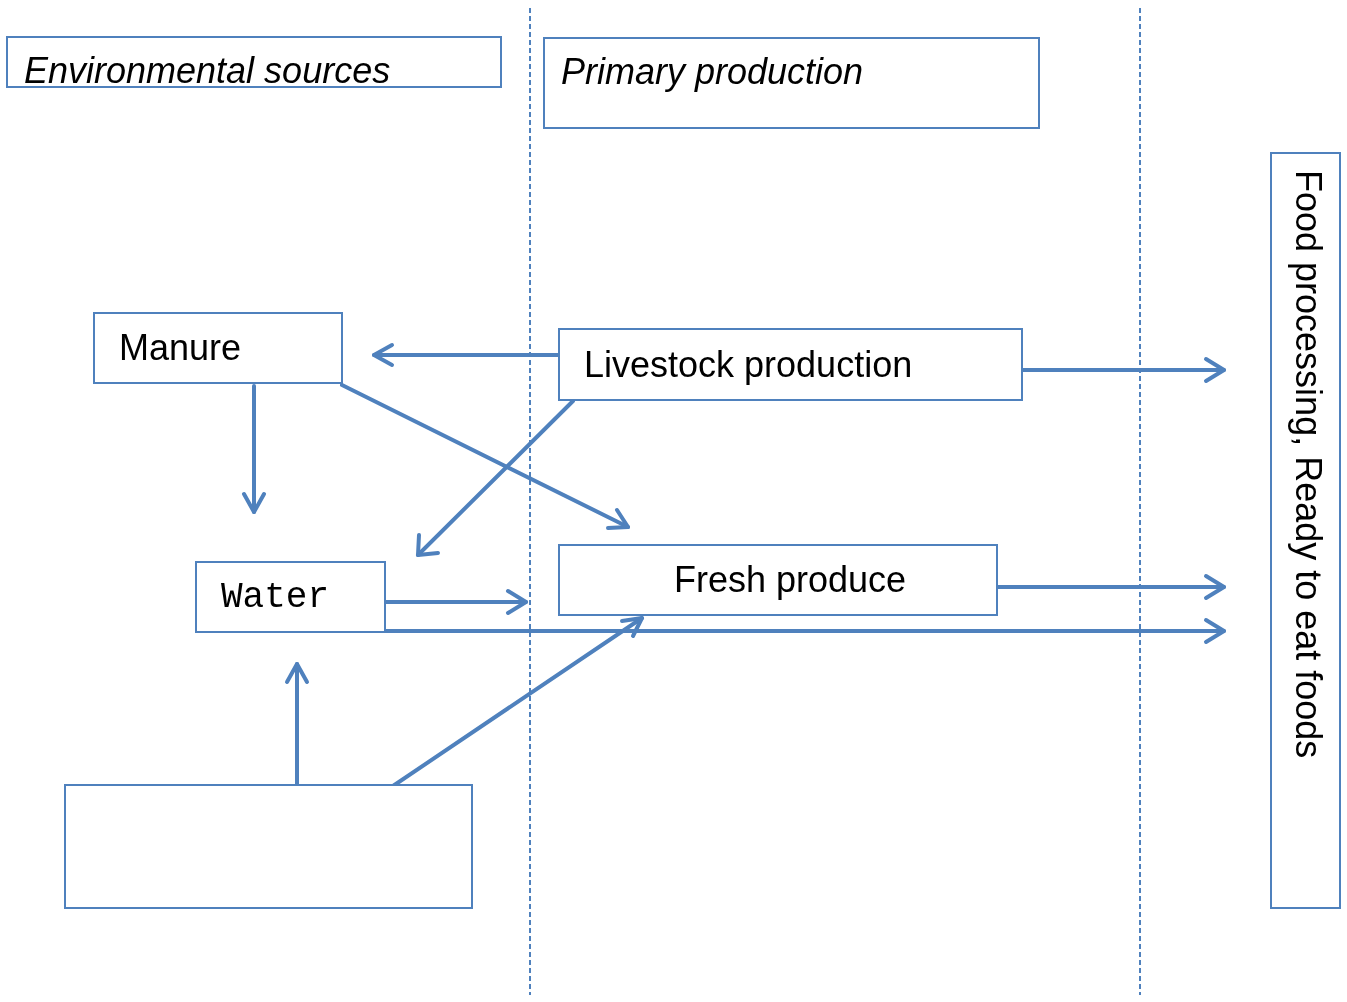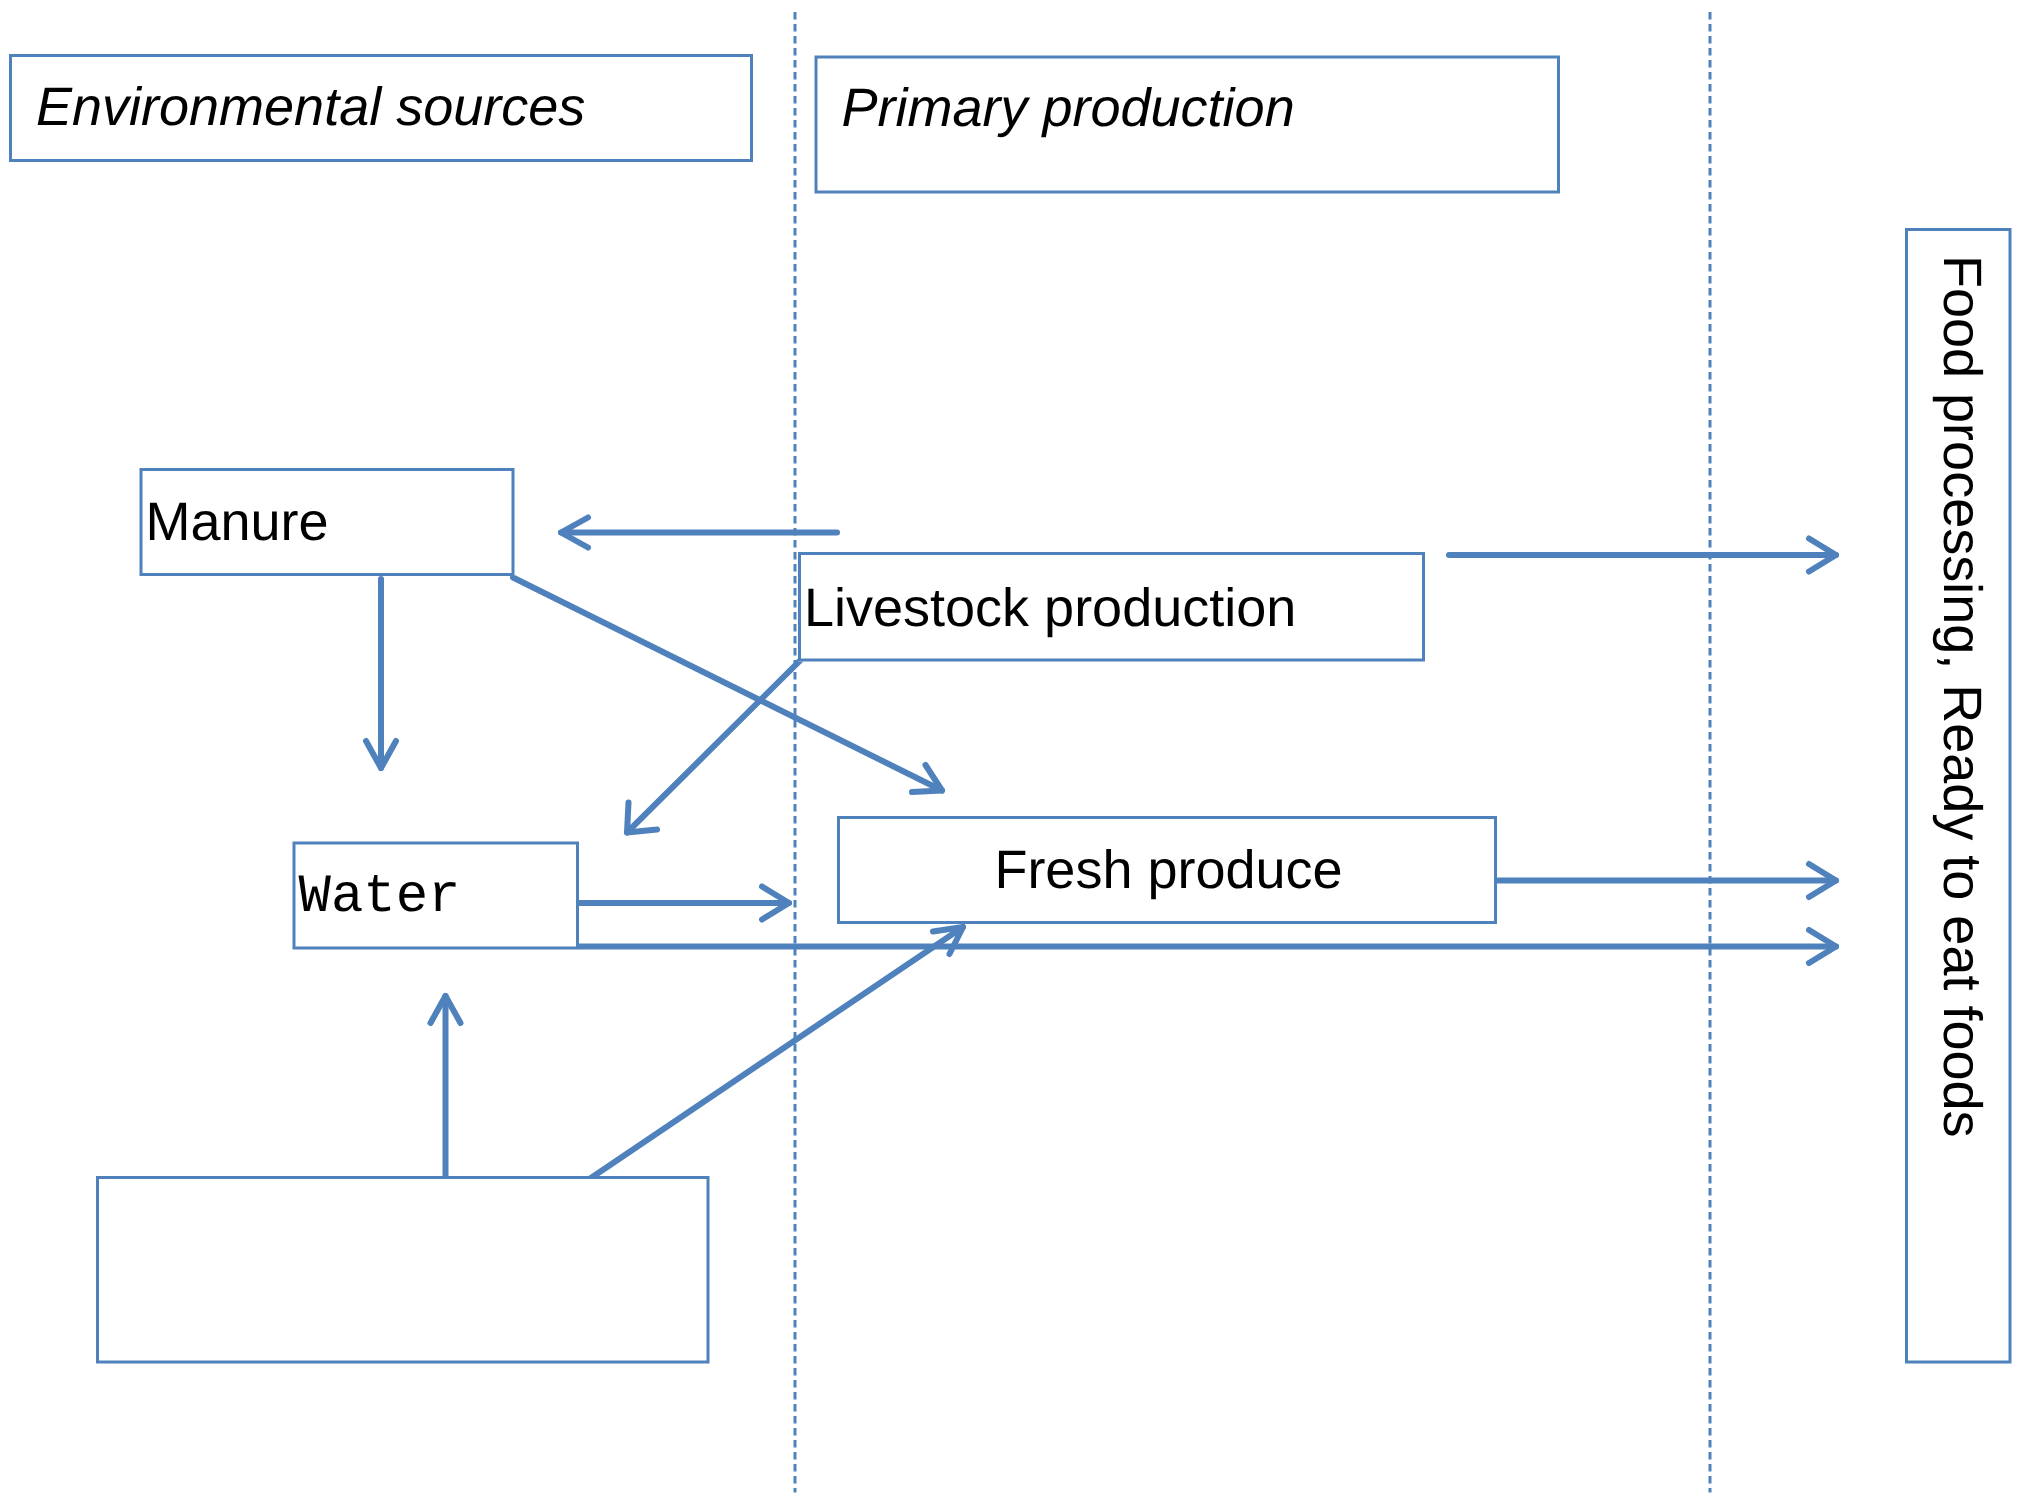--- a/index.html
+++ b/index.html
@@ -2,21 +2,21 @@
 <html><head>
   <meta charset="utf-8">
   <style>
     html, body { margin: 0; padding: 0; background: #ffffff; }
     body { width: 1347px; height: 1002px; position: relative; overflow: hidden;
            font-family: "Liberation Sans", "DejaVu Sans", sans-serif; }
     #canvas { position: absolute; left: 0; top: 0; }
     .box { position: absolute; box-sizing: border-box; border: 2px solid #4f81bd; background: #ffffff;
            color: #000; }
     .header-box { font-style: italic; font-size: 36px; padding-left: 16px; line-height: 66px; }
-    .node { font-size: 36px; padding-left: 2px; }
+    .node { font-size: 36px; padding-left: 24px; }
     .vert { writing-mode: vertical-rl; font-size: 36px; padding-top: 16px; line-height: 62px; }
   </style>
 </head>
 <body>
 
 <svg id="canvas" width="1347" height="1002">
 
   <line x1="530" y1="8" x2="530" y2="995" stroke="#4f81bd" stroke-width="2" stroke-dasharray="5,3"></line>
   <line x1="1140" y1="8" x2="1140" y2="995" stroke="#4f81bd" stroke-width="2" stroke-dasharray="5,3"></line>
 
@@ -67,34 +67,34 @@
       <polyline points="287,682 297,664 307,682"></polyline>
     </g>
 
     <g>
       <line x1="387" y1="790" x2="642" y2="618"></line>
       <polyline points="622,621 642,618 633,636"></polyline>
     </g>
   </g>
 </svg>
 
-<div class="box header-box" style="left:6px; top:36px; width:496px; height:72px;">
+<div class="box header-box" style="left:6px; top:36px; width:496px; height:52px;">
   <span>Environmental sources</span>
 </div>
 <div class="box header-box" style="left:543px; top:37px; width:497px; height:92px;">
   <span>Primary production</span>
 </div>
 <div class="box vert" style="left:1270px; top:152px; width:71px; height:757px;">
   <span>Food processing,  Ready to eat foods</span>
 </div>
 
 <div class="box node" style="left:93px; top:312px; width:250px; height:72px; line-height:68px;">
   <span>Manure</span>
 </div>
-<div class="box node" style="left:532px; top:328px; width:418px; height:73px; line-height:70px;margin-top:40px;">
+<div class="box node" style="left:558px; top:328px; width:465px; height:73px; line-height:70px;">
   <span>Livestock production</span>
 </div>
 <div class="box node" style="left:195px; top:561px; width:191px; height:72px; line-height:70px;font-family:Liberation Mono, monospace;">
   <span>Water</span>
 </div>
 <div class="box node" style="left:558px; top:544px; width:440px; height:72px; line-height:68px;text-align:center;">
   <span>Fresh produce</span>
 </div>
 <div class="box node" style="left:64px; top:784px; width:409px; height:125px; padding-top:10px; line-height:52px;">
 </div>

